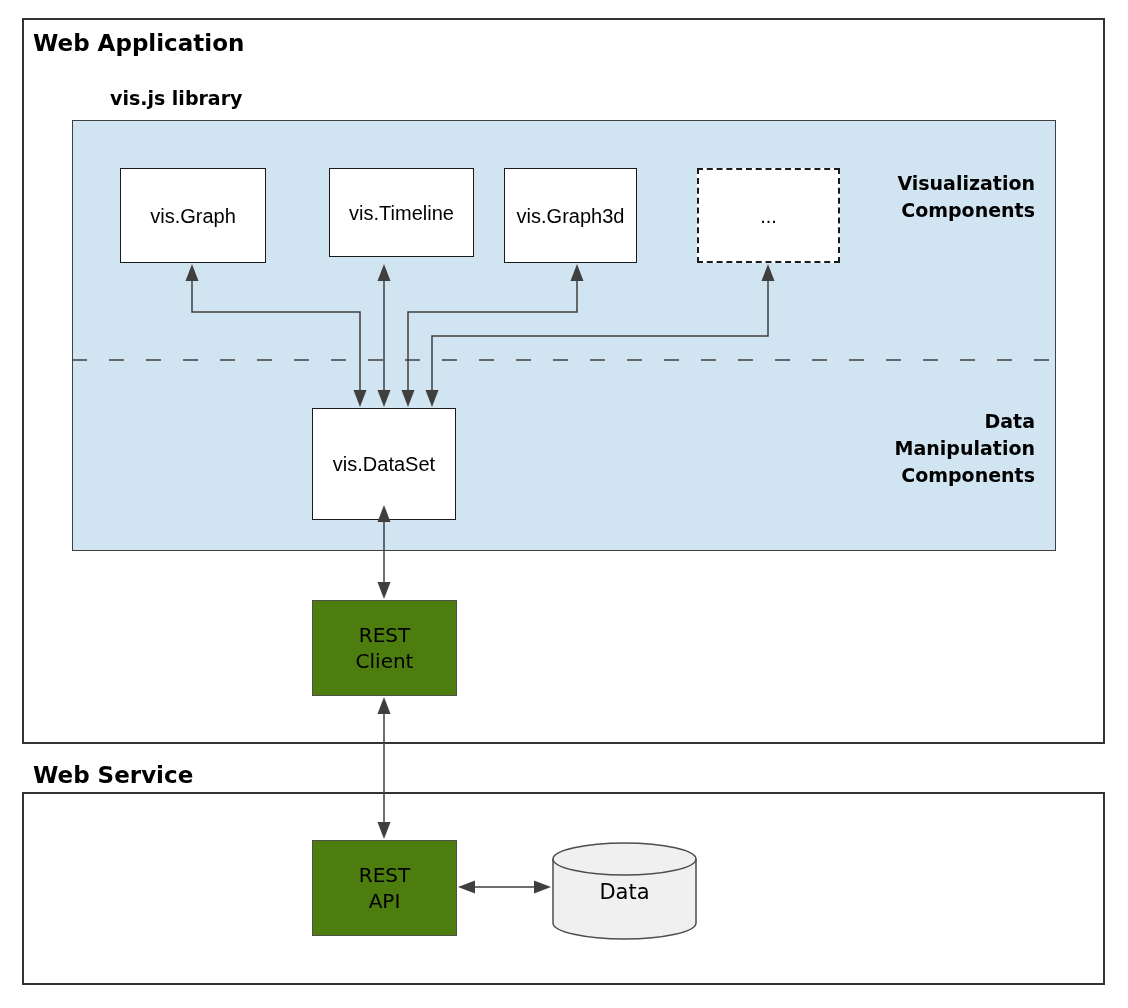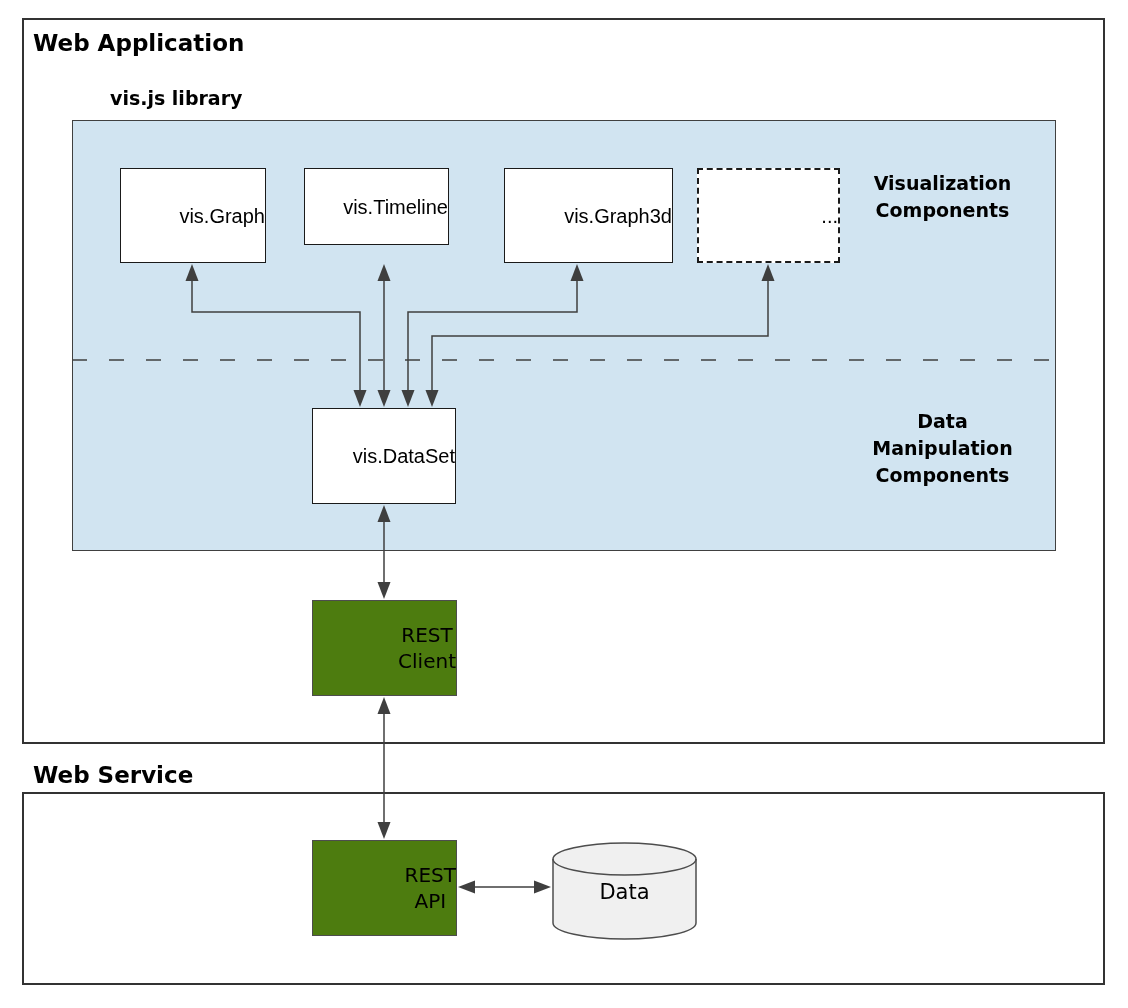--- a/index.html
+++ b/index.html
@@ -38,21 +38,21 @@
     position:absolute;
     left:72px;top:120px;width:984px;height:431px;
     background:#d1e4f1;
     border:1.5px solid #404040;
     box-sizing:border-box;
   }
   
   .node{
     position:absolute;
     box-sizing:border-box;
-    display:flex;align-items:center;justify-content:flex-end;
+    display:flex;align-items:center;justify-content:center;
     text-align:center;
     font-size:20px;
     line-height:26px;
     white-space:pre-line;
   }
   .node-white{
     background:#ffffff;
     border:1.4px solid #1a1a1a;
   }
   .node-dashed{
@@ -63,21 +63,21 @@
     background:#4d7c0f;
     border:1.5px solid #4d4d4d;
     font-family:"DejaVu Sans",sans-serif;
   }
   .side-label{
     position:absolute;
     font-family:"DejaVu Sans",sans-serif;
     font-weight:bold;
     font-size:19px;
     line-height:27px;
-    text-align:center;
+    text-align:right;
     white-space:pre-line;
   }
   
   .cylinder{
     position:absolute;
     left:552px;top:842px;width:145px;height:98px;
   }
   .cylinder-label{
     position:absolute;
     left:0;top:38px;width:145px;
@@ -99,37 +99,37 @@
   <div class="outer-box" style="left:22px;top:18px;width:1083px;height:726px;"></div>
   <div class="outer-title" style="left:33px;top:30px;">Web Application</div>
 
   <div class="section-title" style="left:82px;top:87px;margin-left:28px;">vis.js library</div>
 
   <div class="panel"></div>
 
   <div class="node node-white" style="left:120px;top:168px;width:146px;height:95px;">
     <span>vis.Graph</span>
   </div>
-  <div class="node node-white" style="left:304px;top:168px;width:145px;height:77px;">
+  <div class="node node-white" style="left:329px;top:168px;width:145px;height:89px;">
     <span>vis.Timeline</span>
   </div>
-  <div class="node node-white" style="left:504px;top:168px;width:169px;height:95px;">
+  <div class="node node-white" style="left:504px;top:168px;width:133px;height:95px;">
     <span>vis.Graph3d</span>
   </div>
   <div class="node node-dashed" style="left:697px;top:168px;width:143px;height:95px;">
     <span>...</span>
   </div>
 
   <div class="side-label" style="left:850px;top:170px;width:185px;">Visualization
 Components</div>
   <div class="side-label" style="left:850px;top:408px;width:185px;">Data
 Manipulation
 Components</div>
 
-  <div class="node node-white" style="left:312px;top:408px;width:144px;height:96px;">
+  <div class="node node-white" style="left:312px;top:408px;width:144px;height:112px;">
     <span>vis.DataSet</span>
   </div>
 
   <div class="node node-gray" style="left:312px;top:600px;width:145px;height:96px;">
     <span>REST
 Client</span>
   </div>
 
   <div class="outer-box" style="left:22px;top:792px;width:1083px;height:193px;"></div>
   <div class="outer-title" style="left:33px;top:762px;">Web Service</div>

